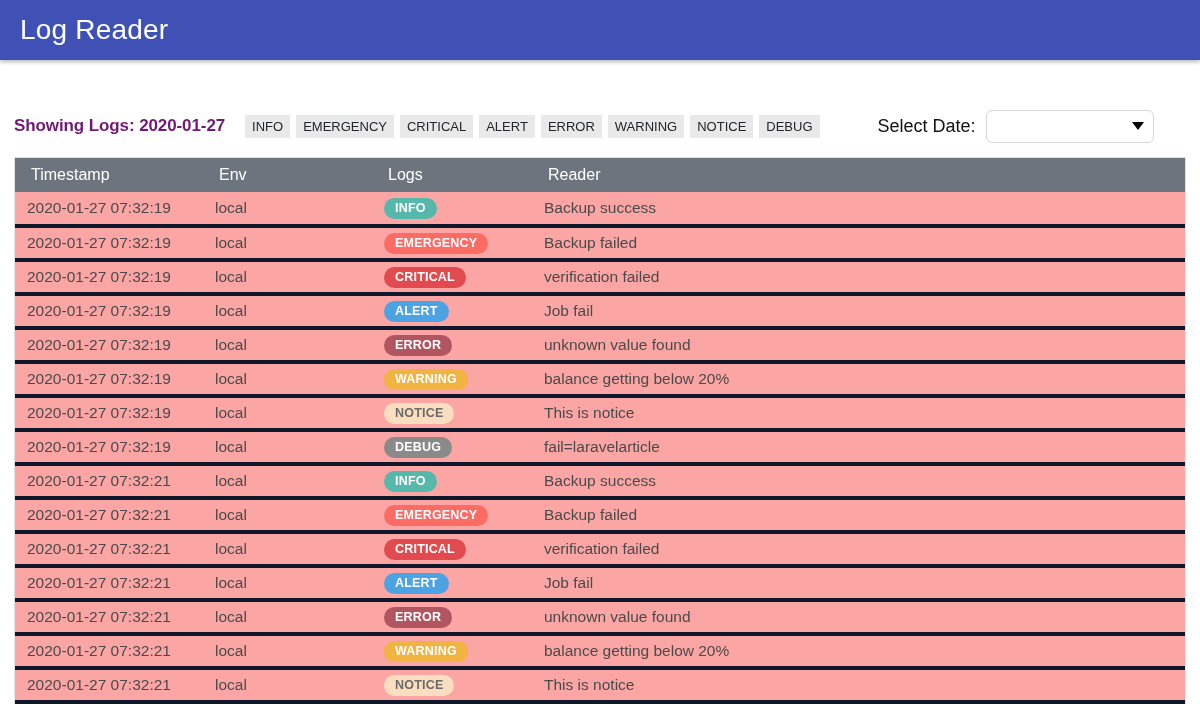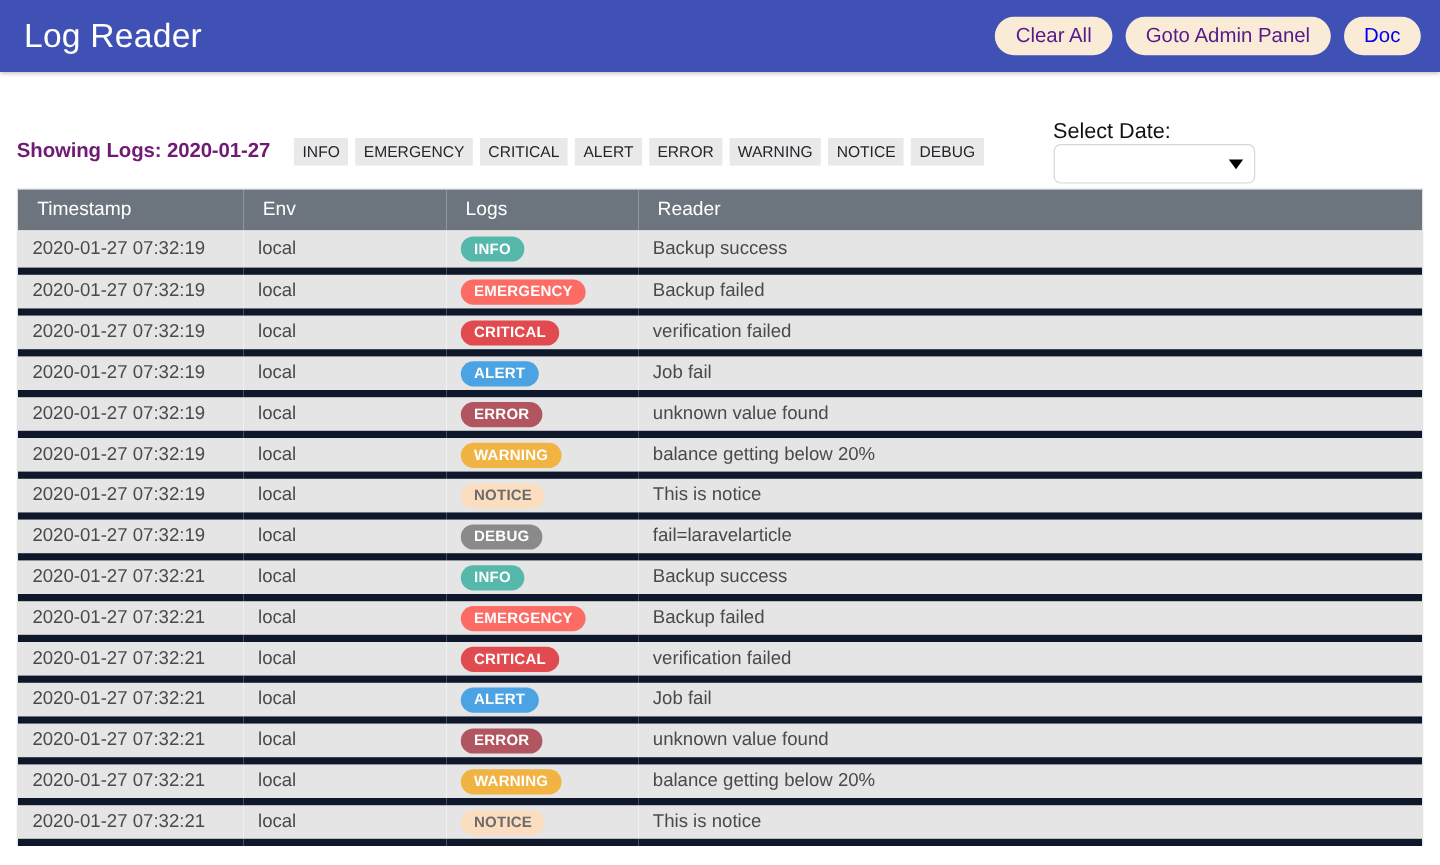--- a/index.html
+++ b/index.html
@@ -88,23 +88,22 @@
     border-radius: 0;
     font-family: "Liberation Sans", sans-serif;
     font-size: 13px;
     color: #212529;
     cursor: pointer;
     white-space: nowrap;
     text-decoration: none;
   }
   .date-picker {
     display: flex;
-    align-items: flex-start;
+    align-items: center;
     margin-left: 58px;
-    flex-direction: column;
   }
   .date-label {
     font-size: 18px;
     color: #111111;
     margin-right: 10px;
     white-space: nowrap;
   }
   .select-wrap {
     position: relative;
     width: 168px;
@@ -160,22 +159,22 @@
     padding: 8px 0 8px 16px;
     height: 33px;
     vertical-align: middle;
   }
   table.logs tbody td {
     font-size: 15.5px;
     color: #4a4a4a;
     padding: 0 0 0 12px;
     height: 34px;
     vertical-align: middle;
-    border-bottom: 6px solid #0f172a;
-    background: #e5e5e5;
+    border-bottom: 4px solid #0f172a;
+    background: #fca5a5;
     white-space: nowrap;
     overflow: hidden;
   }
   .col-ts    { width: 188px; }
   .col-env   { width: 169px; }
   .col-type  { width: 160px; }
   .col-msg   { width: auto; }
 
   td.cell-type { padding-left: 9px; }
 
@@ -199,25 +198,20 @@
   .badge-error     { background: #b15661; }
   .badge-warning   { background: #f1b342; }
   .badge-notice    { background: #fbddc0; color: #6b6b6b; }
   .badge-debug     { background: #8a8a8a; }
 </style>
 </head>
 <body>
 
 <div class="appbar">
   <h1 class="app-title">Log Reader</h1>
-  <div class="appbar-actions">
-      <a class="pill-btn">Clear All</a>
-      <a class="pill-btn">Goto Admin Panel</a>
-      <a class="pill-btn link-blue">Doc</a>
-    </div>
 </div>
 
 <div class="toolbar">
   <div class="showing-logs">Showing Logs: 2020-01-27</div>
   <div class="level-filters">
       <a class="level-btn">INFO</a>
       <a class="level-btn">EMERGENCY</a>
       <a class="level-btn">CRITICAL</a>
       <a class="level-btn">ALERT</a>
       <a class="level-btn">ERROR</a>

